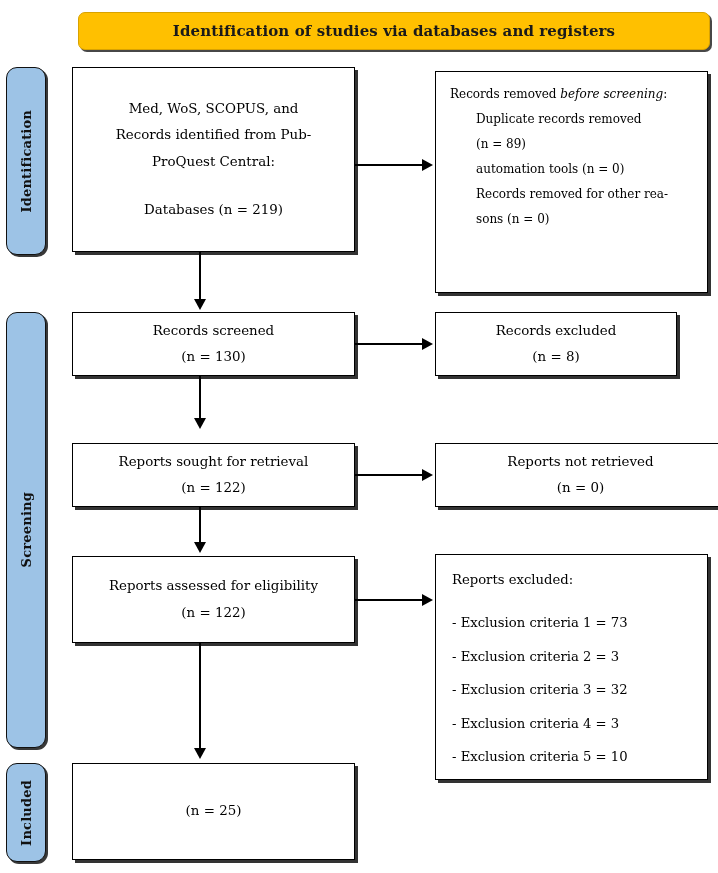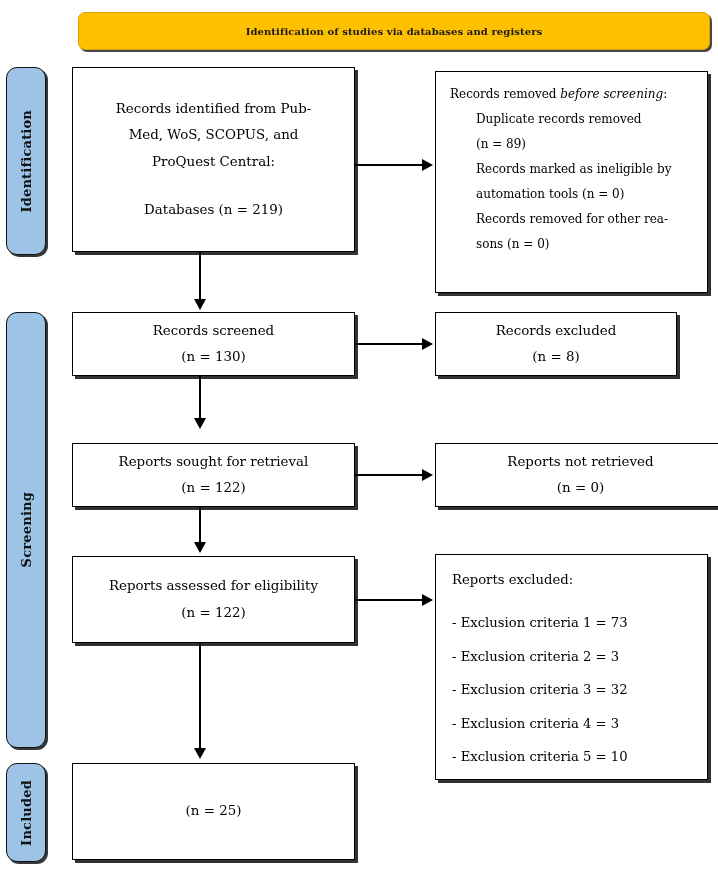--- a/index.html
+++ b/index.html
@@ -13,21 +13,21 @@
   
   .banner{
     position:absolute;left:78px;top:12px;width:630px;height:36px;
     background:#FFC000;
     border:1px solid #d9a200;
     border-radius:7px;
     box-shadow:2px 2px 0 rgba(0,0,0,0.72);
     display:flex;align-items:center;justify-content:center;
   }
   .banner-text{
-    font-size:10px;font-weight:bold;letter-spacing:0.1px;
+    font-size:15px;font-weight:bold;letter-spacing:0.1px;
     color:#1a1a1a;white-space:nowrap;
   }
 
   
   .phase{
     position:absolute;left:6px;width:38px;
     background:#9DC3E6;
     border:1.5px solid #111;
     border-radius:11px;
     box-shadow:2px 2px 0 rgba(0,0,0,0.78);
@@ -123,34 +123,33 @@
   </div>
   <div class="phase" id="phase-screening">
     <span class="phase-text">Screening</span>
   </div>
   <div class="phase" id="phase-included">
     <span class="phase-text">Included</span>
   </div>
 
   <div class="box center-box" id="box-records-identified">
     <div class="box-inner">
+      <div class="line">Med, WoS, SCOPUS, and</div>
       <div class="line">Records identified from Pub-</div>
-      <div class="line">Med, WoS, SCOPUS, and</div>
       <div class="line">ProQuest Central:</div>
       <div class="line" style="height:22px"></div>
       <div class="line">Databases (n = 219)</div>
     </div>
   </div>
 
   <div class="box left-box" id="box-records-removed">
     <div class="box-inner">
       <div class="line"><span>Records removed </span><em>before screening</em><span>:</span></div>
       <div class="line indent">Duplicate records removed</div>
       <div class="line indent">(n = 89)</div>
-      <div class="line indent">Records marked as ineligible by</div>
       <div class="line indent">automation tools (n = 0)</div>
       <div class="line indent">Records removed for other rea-</div>
       <div class="line indent">sons (n = 0)</div>
     </div>
   </div>
 
   <div class="conn h-line" style="left:355px;top:164px;width:68px;"></div>
   <div class="arrow-right" style="left:422px;top:159px;"></div>
 
   <div class="conn v-line" style="left:199px;top:252px;height:49px;"></div>

